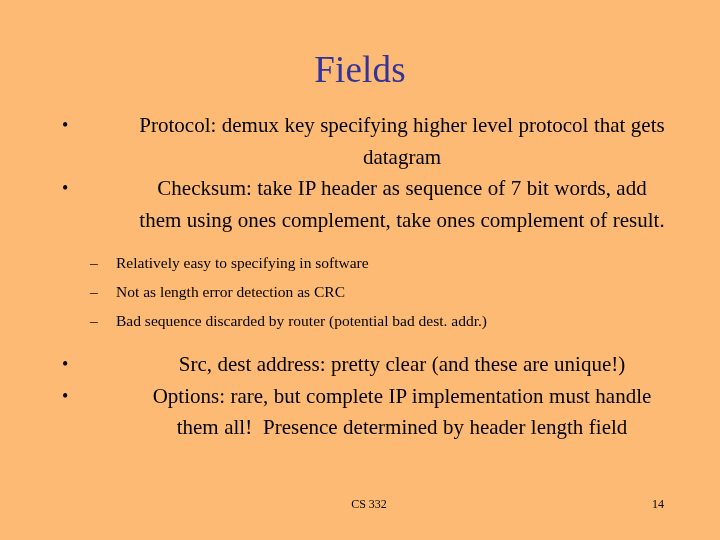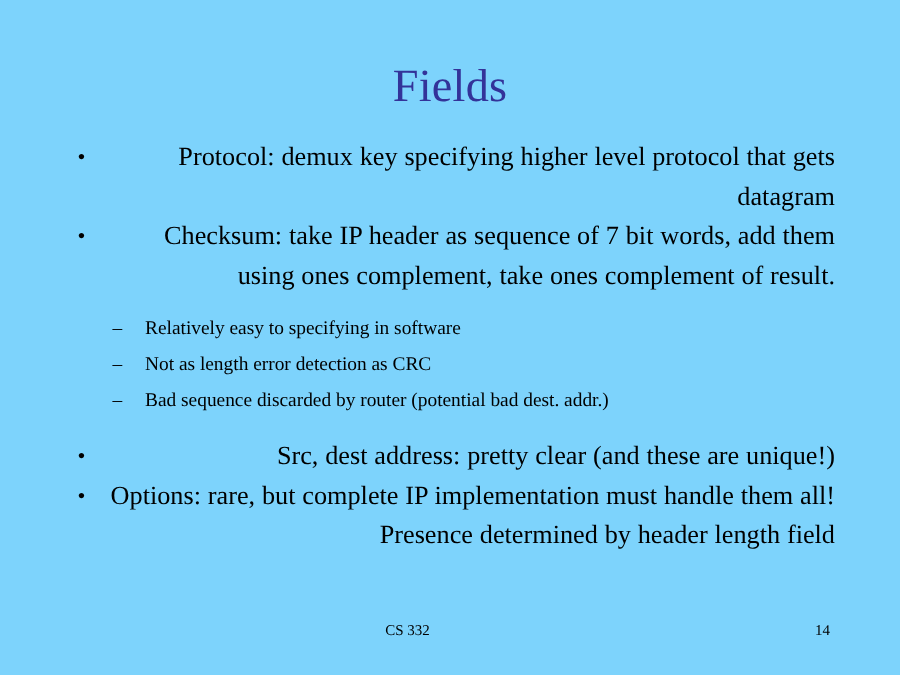--- a/index.html
+++ b/index.html
@@ -11,21 +11,21 @@
     height: 540px;
     background: #ffffff;
     font-family: "Liberation Serif", "DejaVu Serif", serif;
     color: #000000;
     overflow: hidden;
   }
   .slide {
     position: relative;
     width: 720px;
     height: 540px;
-    background: #7dd3fc;
+    background: #fdba74;
   }
   .slide-title {
     position: absolute;
     top: 48px;
     left: 0;
     width: 720px;
     text-align: center;
     font-family: "Liberation Serif", "DejaVu Serif", serif;
     font-size: 37px;
     line-height: 44px;
@@ -51,23 +51,24 @@
     flex: 0 0 auto;
     width: 32px;
     text-align: left;
     padding-left: 6px;
     font-size: 18px;
     line-height: 31.5px;
     box-sizing: border-box;
   }
   .l1-text {
     flex: 1 1 auto;
-    text-align: right;
+    text-align: center;
     white-space: pre-wrap;
     word-spacing: 0.2px;
+    margin-left: 48px;
   }
   
   .l2-group {
     margin-top: 12px;
     margin-bottom: 14px;
   }
   .l2-item {
     display: flex;
     align-items: flex-start;
     font-size: 15.5px;
@@ -105,20 +106,21 @@
     white-space: nowrap;
     margin-top: 40px;
   }
   .footer-center {
     position: absolute;
     left: 0;
     top: 0;
     width: 652px;
     text-align: center;
     white-space: nowrap;
+    padding-left: 43px;
   }
   .footer-right {
     position: absolute;
     right: 56px;
     top: 0;
     text-align: right;
     white-space: nowrap;
     margin-left: 16px;
   }
 </style>

